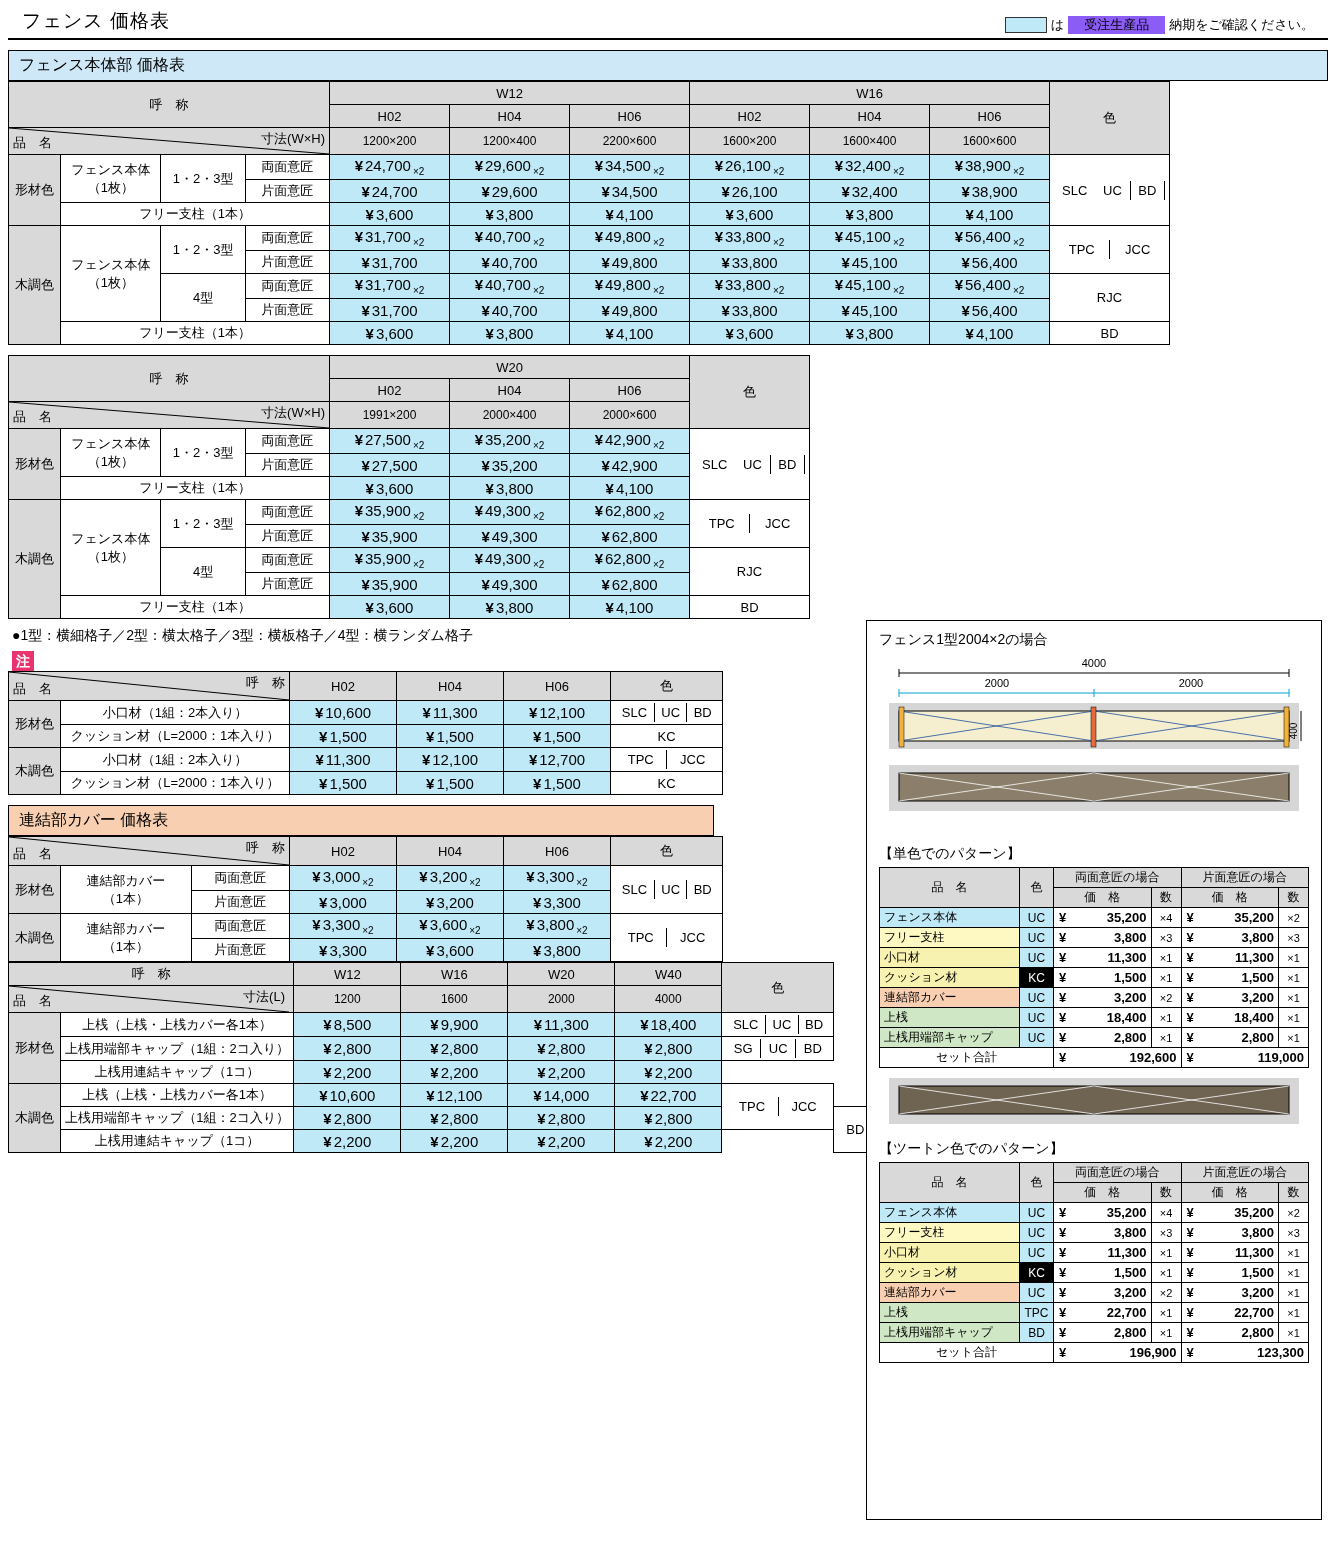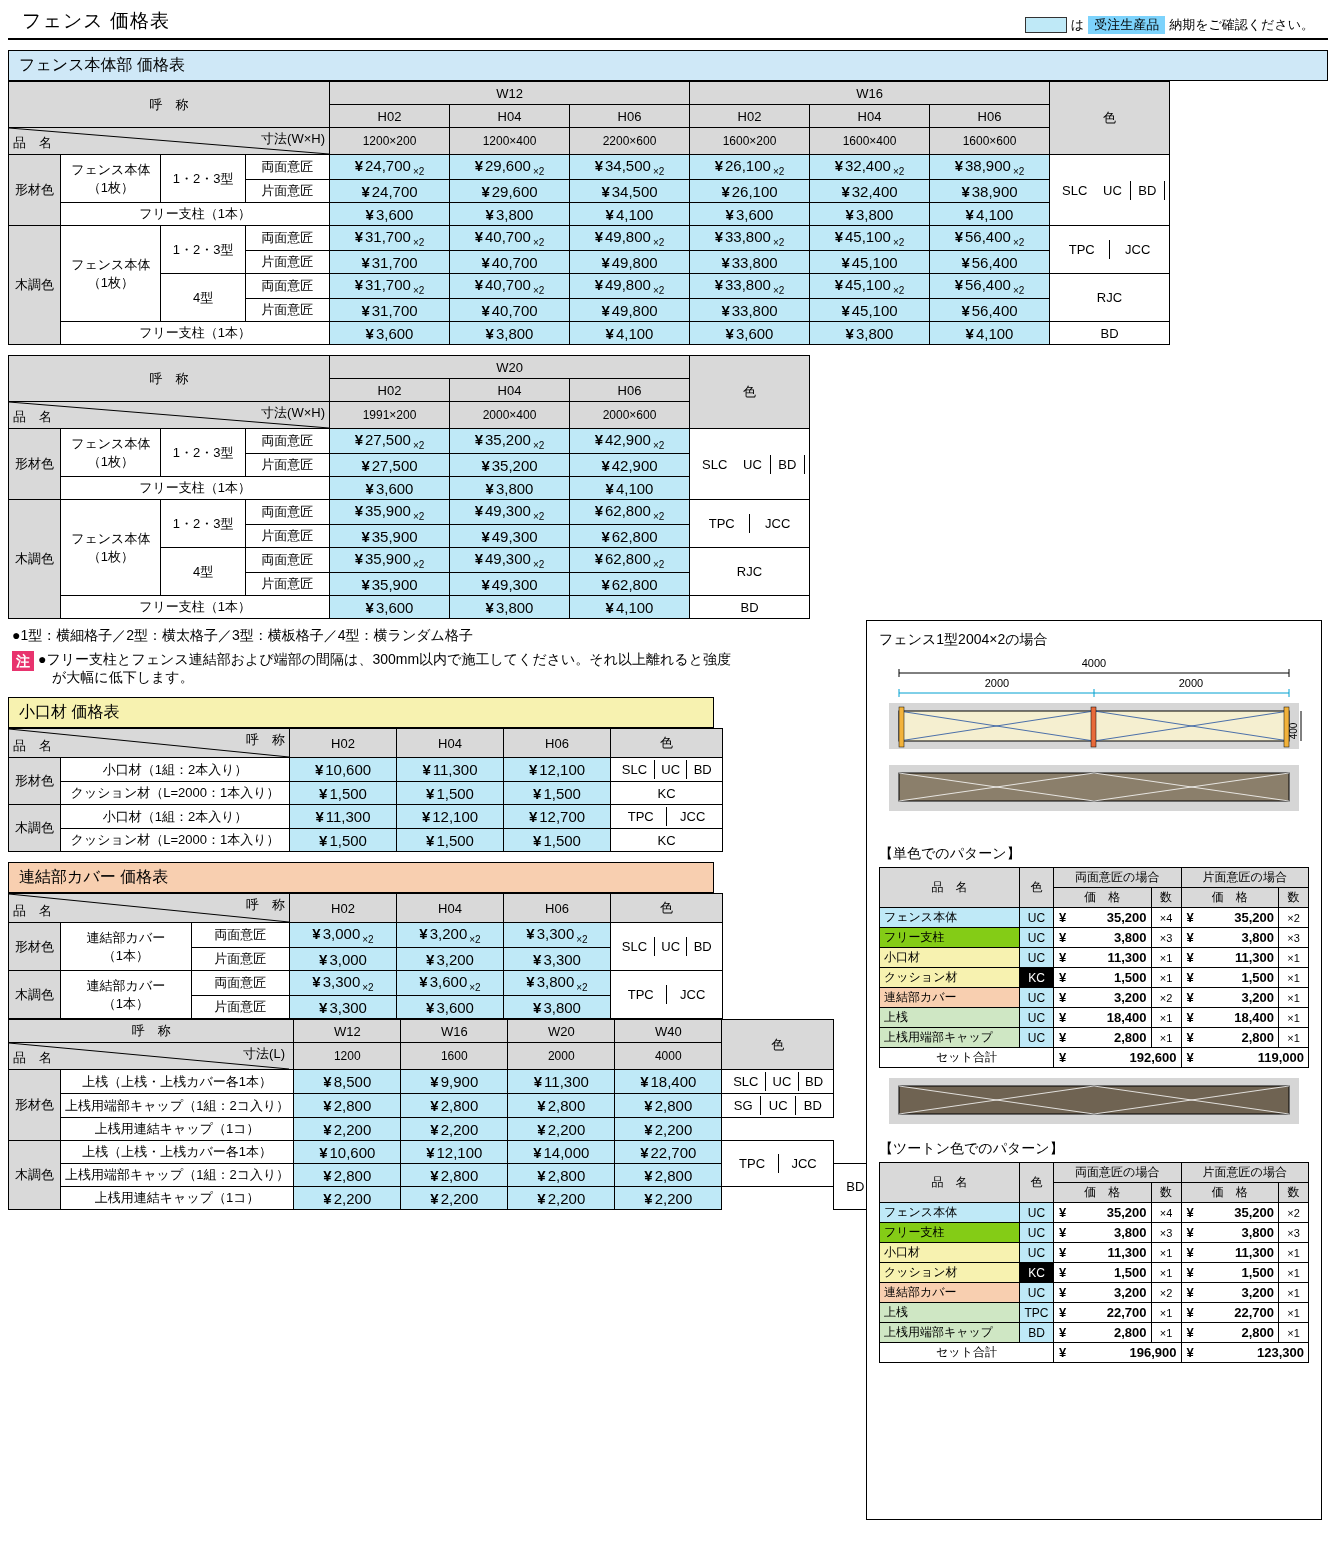--- a/index.html
+++ b/index.html
@@ -17,21 +17,21 @@
   
   .doc-header {
     display:flex; align-items:flex-end; justify-content:space-between;
     padding:8px 14px 4px 14px;
     border-bottom:2px solid #000;
     margin:0 8px;
   }
   .doc-title { font-size:19px; letter-spacing:1px; }
   .header-note { font-size:13px; display:flex; align-items:center; gap:4px; }
   .swatch-box { display:inline-block; width:42px; height:16px; background:#bfe9f7; border:1px solid #333; }
-  .made-to-order { background:#7dd3fc; padding:0 6px; border:0; }
+  .made-to-order { background:#8b5cf6; padding:0 16px; border:0; }
 
   
   .sect-bar {
     margin:10px 8px 0 8px;
     padding:4px 10px;
     font-size:16px;
     border:1px solid #000;
   }
   .bar-blue { background:#cfe8f7; }
   .bar-yellow { background:#f7f2b0; }
@@ -80,21 +80,21 @@
     border:1px solid #000; padding:1px 3px; font-weight:normal; text-align:center; white-space:nowrap;
   }
   table.mini .nm { text-align:left; padding-left:4px; }
   table.mini .pr { text-align:right; font-weight:bold; font-size:13px; padding-right:4px;}
   table.mini .qt { font-size:11px; }
   .c-uc { background:#bfe9f7; }
   .c-kc { background:#000; color:#fff; }
   .c-tpc { background:#bfe9f7; }
   .c-bd { background:#bfe9f7; }
   .row-fence { background:#bfe9f7; }
-  .row-shichu { background:#84cc16; }
+  .row-shichu { background:#fef9c3; }
   .row-koguchi { background:#f7f2b0; }
   .row-cushion { background:#f7f2b0; }
   .row-cover { background:#f8cfb0; }
   .row-kamizan { background:#cfe7c4; }
   .row-cap { background:#cfe7c4; }
   .total-row td { font-weight:bold; }
 
   
   .draw-wrap { margin:6px 0 4px 0; }
   svg.drawing { display:block; }
@@ -351,27 +351,22 @@
           <td class="price"><span class="yen">¥</span>3,800</td>
           <td class="price"><span class="yen">¥</span>4,100</td>
           <td>BD</td>
         </tr>
       </tbody>
     </table>
 
   <div class="note-line">●1型：横細格子／2型：横太格子／3型：横板格子／4型：横ランダム格子</div>
   <div class="note-red">
     <span class="note-badge">注</span>
-    <span>
-      <span>●フリー支柱とフェンス連結部および端部の間隔は、300mm以内で施工してください。それ以上離れると強度</span><br>
-      <span style="margin-left:14px">が大幅に低下します。</span>
-    </span>
   </div>
 
-  <div class="sect-bar bar-yellow" style="width:706px;">小口材 価格表</div>
   <table class="grid" id="tbl-koguchi">
       <tbody>
         <tr>
           <td class="hdr" colspan="2" style="width:280px;padding:0;height:28px;">
             <div class="diag-inner" style="width:280px;height:28px;"><svg viewBox="0 0 280 28" preserveAspectRatio="none">
                 <line x1="0" y1="0" x2="280" y2="28" stroke="#000" stroke-width="1"></line>
               </svg><span style="position:absolute;right:4px;top:2px;">呼　称</span><span style="position:absolute;left:4px;bottom:2px;">品　名</span></div>
           </td>
           <td class="hdr" style="width:107px">H02</td>
           <td class="hdr" style="width:107px">H04</td>

